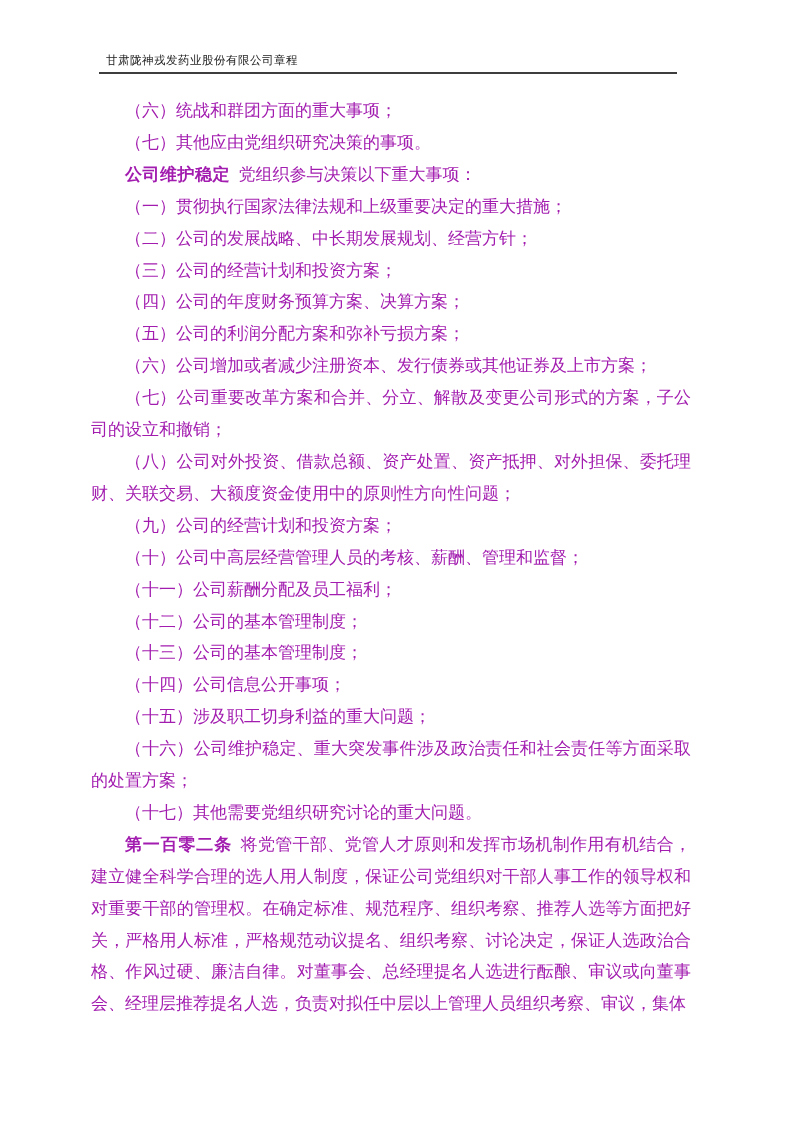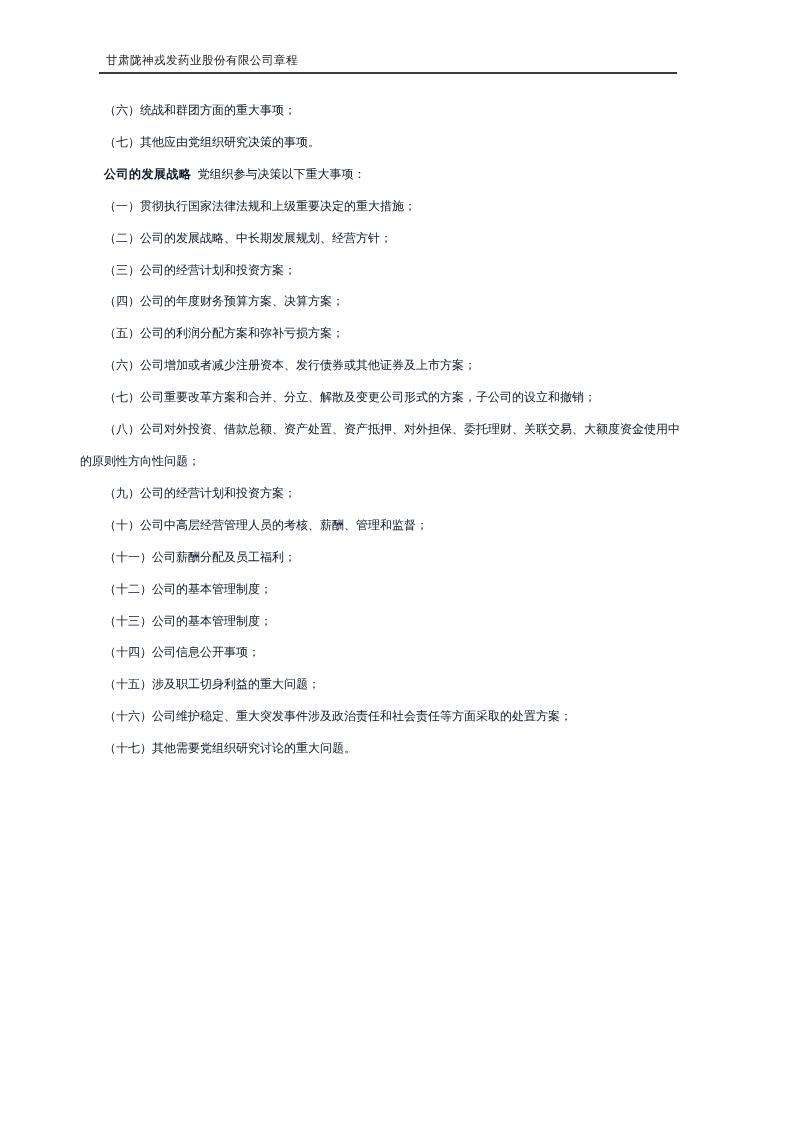--- a/index.html
+++ b/index.html
@@ -21,27 +21,27 @@
     width: 578px;
     font-size: 11.5px;
     letter-spacing: 0.5px;
     color: #222222;
     border-bottom: 2px solid #3d3d3d;
     padding-bottom: 4px;
     padding-left: 7px;
   }
   .doc-body {
     position: absolute;
-    left: 80px;
+    left: 91px;
     top: 95px;
     width: 600px;
-    font-size: 12px;
+    font-size: 17px;
     line-height: 31.9px;
     text-align: justify;
-    color: #0f172a;
+    color: #a21caf;
   }
   .doc-body p {
     margin: 0;
     text-indent: 2em;
   }
   .article-number {
     font-weight: 700;
     margin-right: 0.5em;
     letter-spacing: 0.5px;
   }
@@ -60,34 +60,35 @@
 
 <div class="page">
 
   <div class="page-header">
     <span>甘肃陇神戎发药业股份有限公司章程</span>
   </div>
 
   <div class="doc-body">
     <p><span>（六）统战和群团方面的重大事项；</span></p>
     <p><span>（七）其他应由党组织研究决策的事项。</span></p>
-    <p><b class="article-number">公司的发展战略</b><span>党组织参与决策以下重大事项：</span></p>
+    <p><b class="article-number">公司维护稳定</b><span>党组织参与决策以下重大事项：</span></p>
     <p><span>（一）贯彻执行国家法律法规和上级重要决定的重大措施；</span></p>
     <p><span>（二）公司的发展战略、中长期发展规划、经营方针；</span></p>
     <p><span>（三）公司的经营计划和投资方案；</span></p>
     <p><span>（四）公司的年度财务预算方案、决算方案；</span></p>
     <p><span>（五）公司的利润分配方案和弥补亏损方案；</span></p>
     <p><span>（六）公司增加或者减少注册资本、发行债券或其他证券及上市方案；</span></p>
     <p><span>（七）公司重要改革方案和合并、分立、解散及变更公司形式的方案，子公司的设立和撤销；</span></p>
     <p><span>（八）公司对外投资、借款总额、资产处置、资产抵押、对外担保、委托理财、关联交易、大额度资金使用中的原则性方向性问题；</span></p>
     <p><span>（九）公司的经营计划和投资方案；</span></p>
     <p><span>（十）公司中高层经营管理人员的考核、薪酬、管理和监督；</span></p>
     <p><span>（十一）公司薪酬分配及员工福利；</span></p>
     <p><span>（十二）公司的基本管理制度；</span></p>
     <p><span>（十三）公司的基本管理制度；</span></p>
     <p><span>（十四）公司信息公开事项；</span></p>
     <p><span>（十五）涉及职工切身利益的重大问题；</span></p>
     <p><span>（十六）公司维护稳定、重大突发事件涉及政治责任和社会责任等方面采取的处置方案；</span></p>
     <p><span>（十七）其他需要党组织研究讨论的重大问题。</span></p>
+    <p><b class="article-number">第一百零二条</b><span>将党管干部、党管人才原则和发挥市场机制作用有机结合，建立健全科学合理的选人用人制度，保证公司党组织对干部人事工作的领导权和对重要干部的管理权。在确定标准、规范程序、组织考察、推荐人选等方面把好关，严格用人标准，严格规范动议提名、组织考察、讨论决定，保证人选政治合格、作风过硬、廉洁自律。对董事会、总经理提名人选进行酝酿、审议或向董事会、经理层推荐提名人选，负责对拟任中层以上管理人员组织考察、审议，集体</span></p>
   </div>
 
 
 </div>
 
 </body></html>

